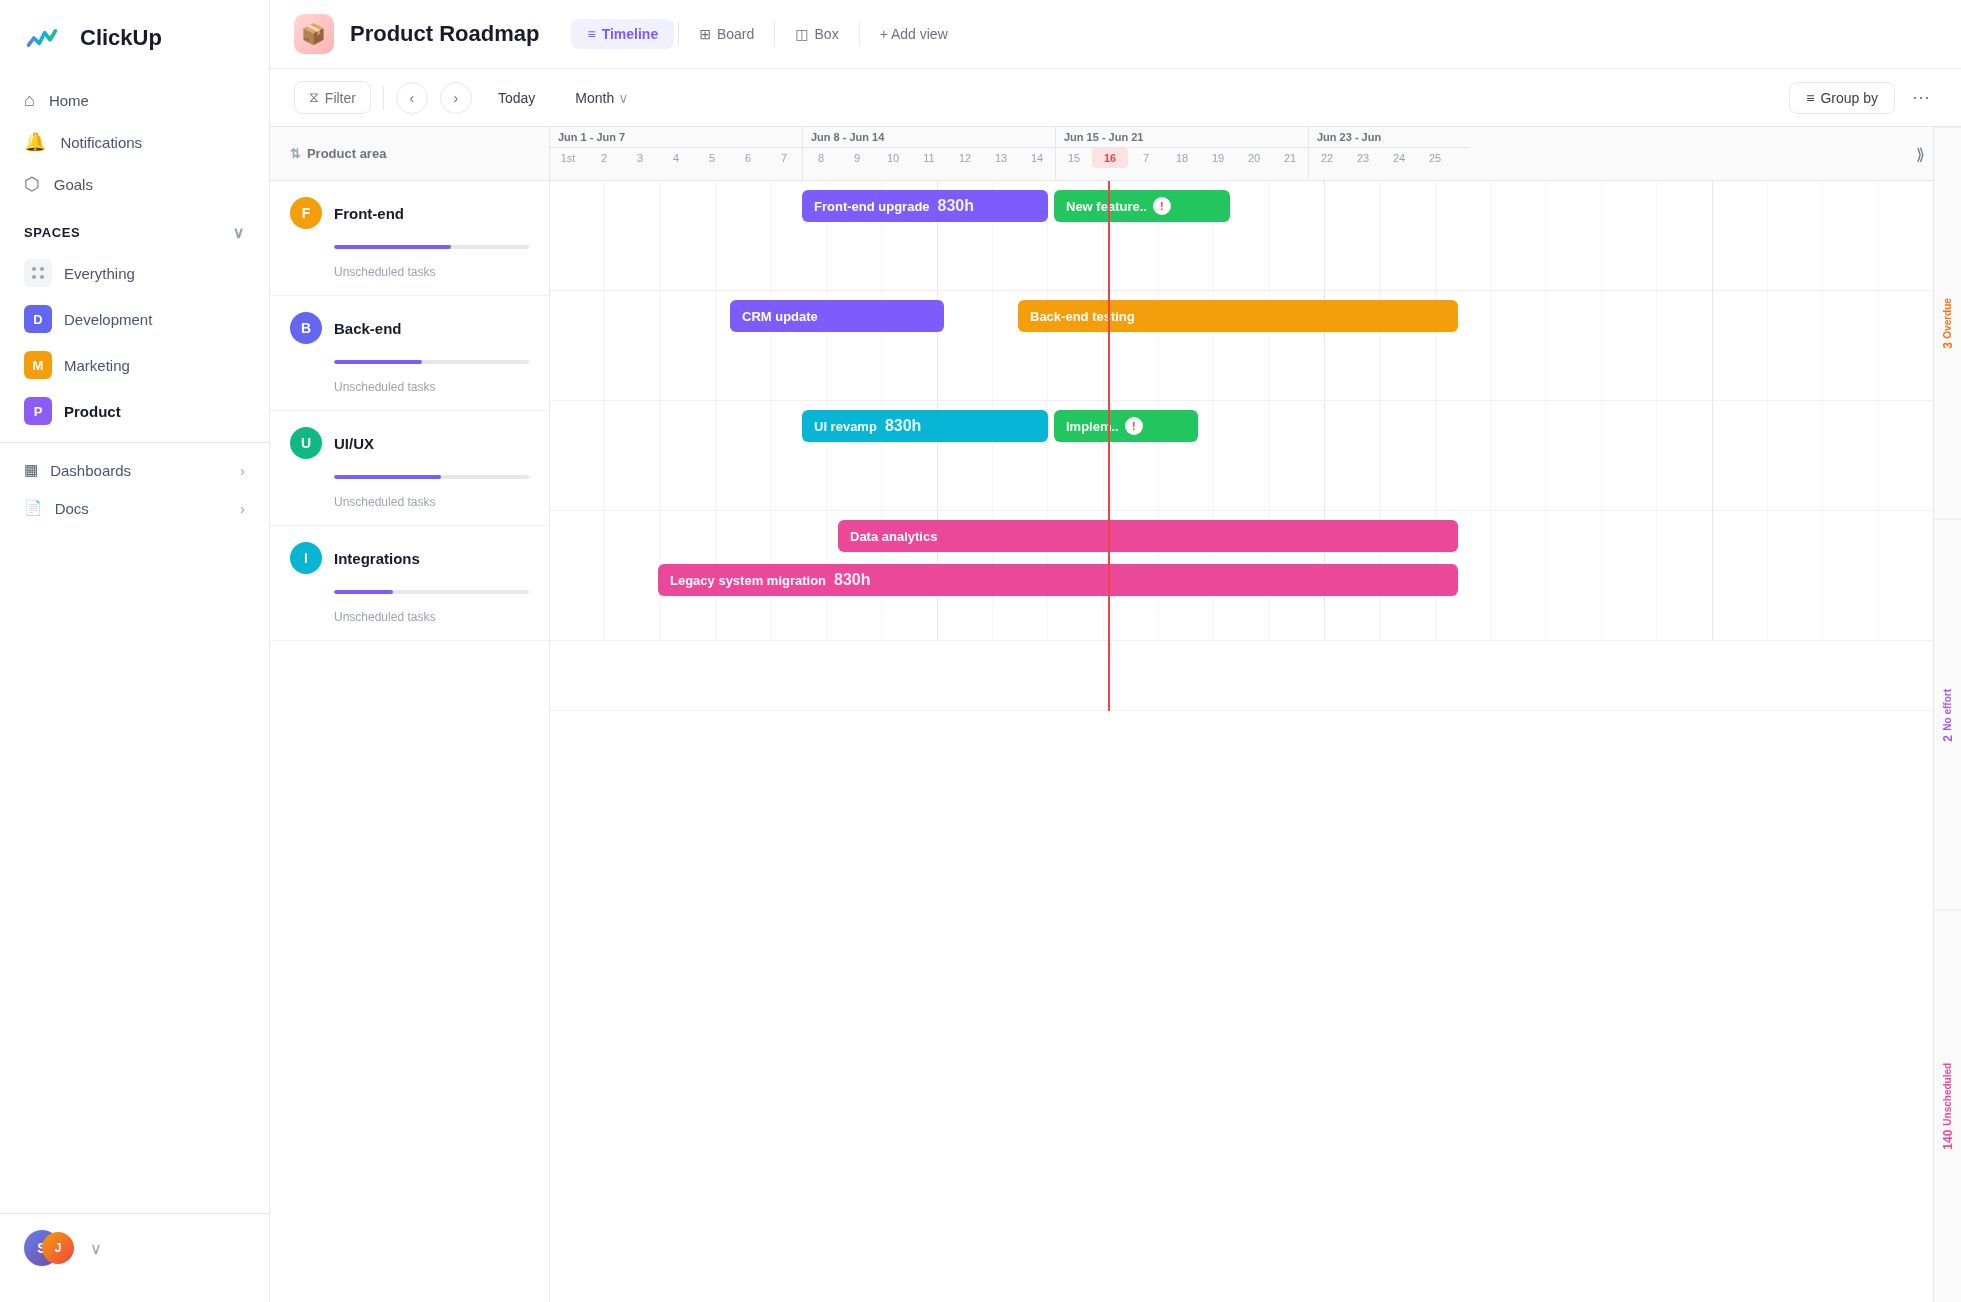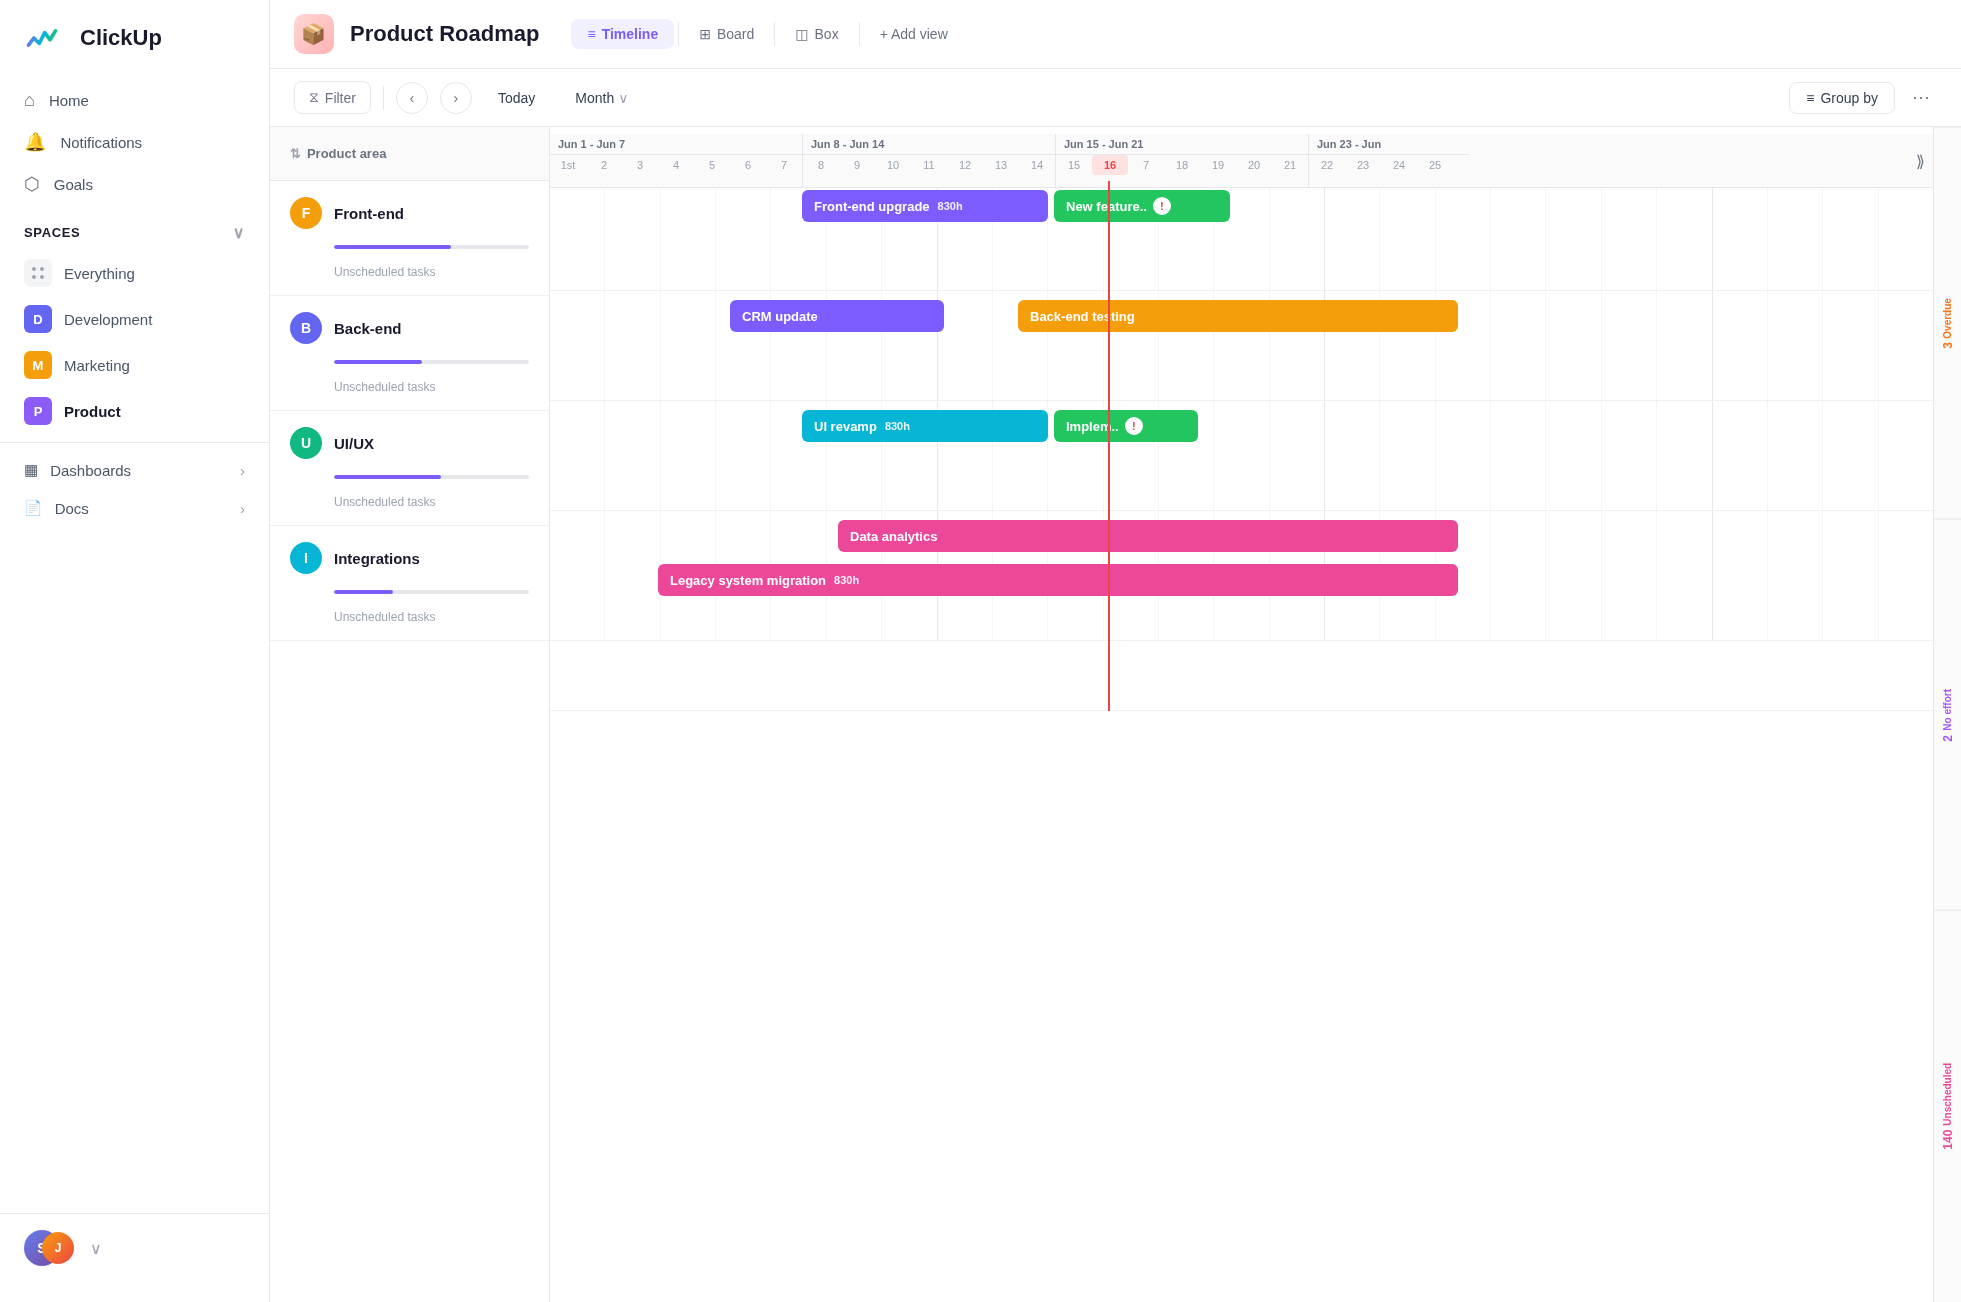--- a/index.html
+++ b/index.html
@@ -336,21 +336,21 @@
       flex: 1;
       overflow-x: auto;
       overflow-y: auto;
       position: relative;
     }
     .timeline-header {
       display: flex;
       background: #fafafa;
       border-bottom: 1px solid #e5e7eb;
       position: sticky;
-      top: 7px;
+      top: 0;
       z-index: 10;
       height: 54px;
     }
     .day-label {
       width: 36px;
       text-align: center;
       font-size: 11px;
       color: #9ca3af;
       padding: 4px 0;
       position: relative;
@@ -375,21 +375,21 @@
       color: #fff;
       white-space: nowrap;
       overflow: hidden;
       text-overflow: ellipsis;
       top: 9px;
       cursor: pointer;
       z-index: 2;
     }
     .task-bar .task-hours {
       margin-left: 8px;
-      font-size: 11px;
+      font-size: 16px;
       opacity: 0.9;
     }
     .task-bar .task-alert {
       margin-left: 6px;
       width: 18px;
       height: 18px;
       background: #fff;
       border-radius: 50%;
       display: flex;
       align-items: center;

